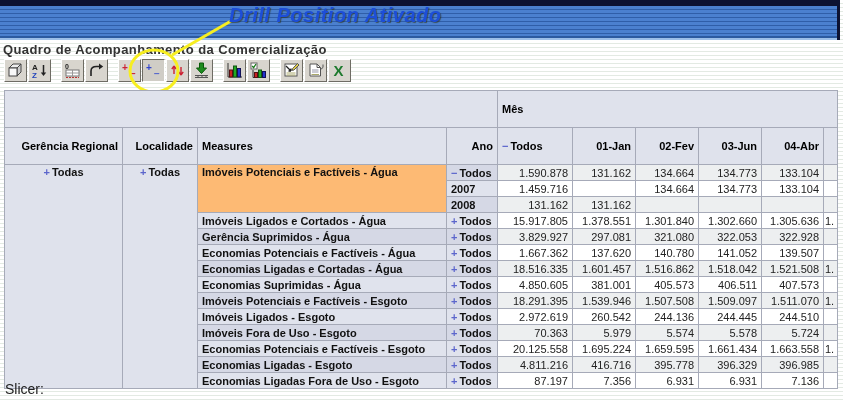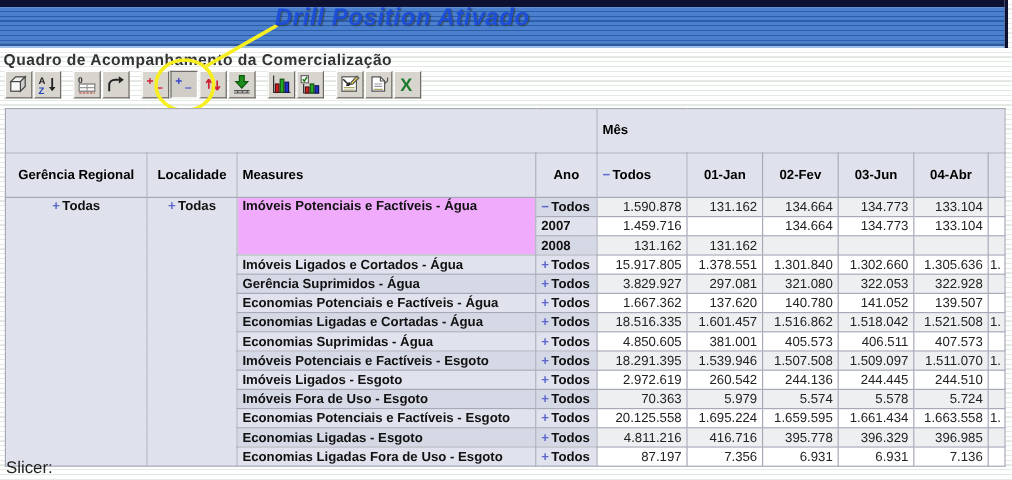--- a/index.html
+++ b/index.html
@@ -27,27 +27,27 @@
   
   .overlay{position:absolute;left:0;top:0;width:843px;height:110px;pointer-events:none;}
   .annotation-text{position:absolute;left:229px;top:4px;font-size:20px;font-weight:bold;font-style:italic;
     color:#1d4ed8;text-shadow:1px 1px 1px rgba(50,45,0,.55);letter-spacing:.5px;white-space:nowrap;}
   
   table.pivot{position:absolute;left:4px;top:90px;width:833px;border-collapse:collapse;table-layout:fixed;
     font-size:11px;color:#111;background:#fff;}
   .pivot th,.pivot td{border:1px solid #a6aab8;padding:1px 4px;white-space:nowrap;overflow:hidden;}
   .pivot thead tr{height:37px;}
   .pivot tbody tr{height:16px;}
-  .hdr{background:#dfe2ec;font-weight:bold;color:#000;text-align:center;}
+  .hdr{background:#dfe2ec;font-weight:bold;color:#000;text-align:right;}
   .hdr.left{text-align:left;}
   .corner{background:#dfe2ec;}
   .bigcell{background:#dfe2ec;font-weight:bold;vertical-align:top;text-align:center;}
   .measure{background:#e0e3ed;font-weight:bold;text-align:left;}
   .measure.shade2{background:#d5d8e5;}
-  .measure.merged{background:#f0abfc;vertical-align:top;}
+  .measure.merged{background:#fdba74;vertical-align:top;}
   .ano{background:#e0e3ed;font-weight:bold;text-align:left;}
   .ano.shade2{background:#d5d8e5;}
   .ano.year{}
   .num{background:#ffffff;text-align:right;color:#222;}
   .num.shade{background:#edeff0;}
   .num.partial{text-align:left;padding:1px 1px;}
   .sign{font-weight:bold;margin-right:2px;color:#5c66cc;}
 </style>
 </head>
 <body>

